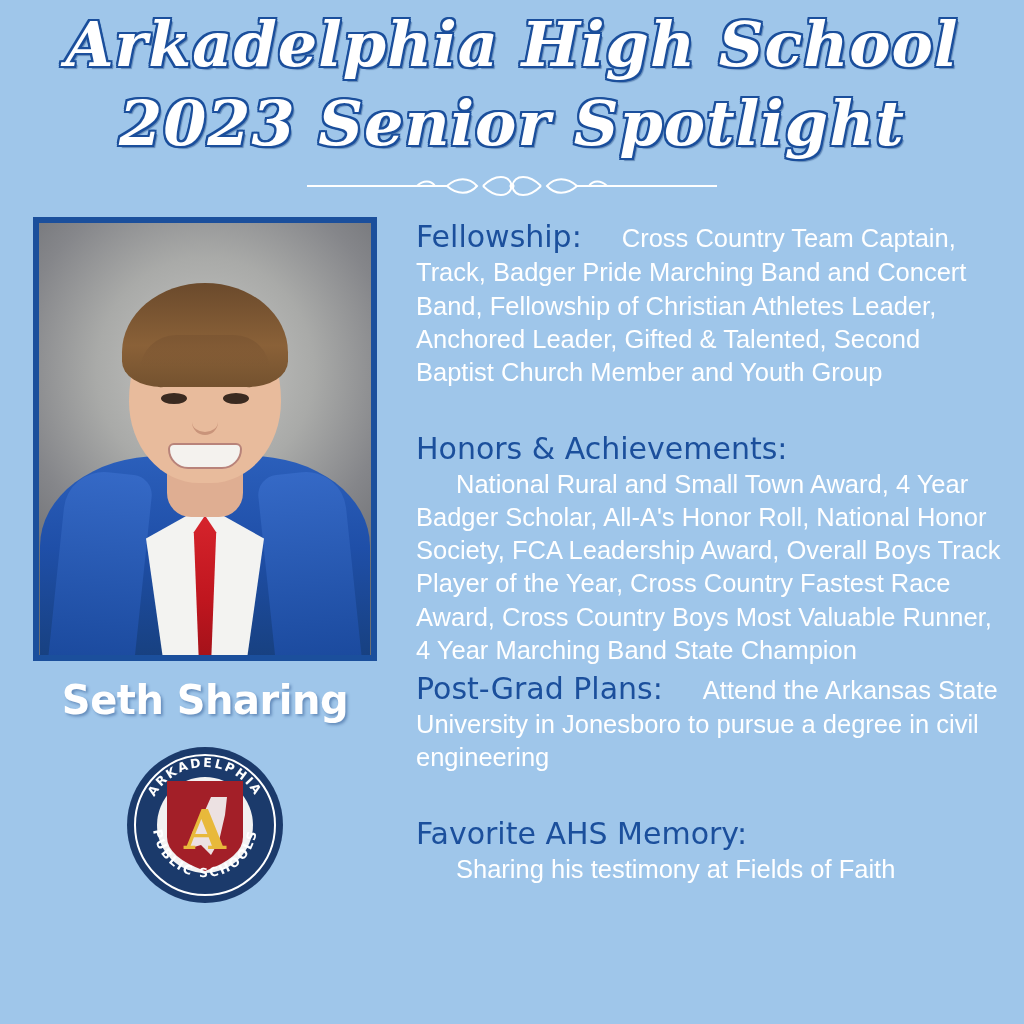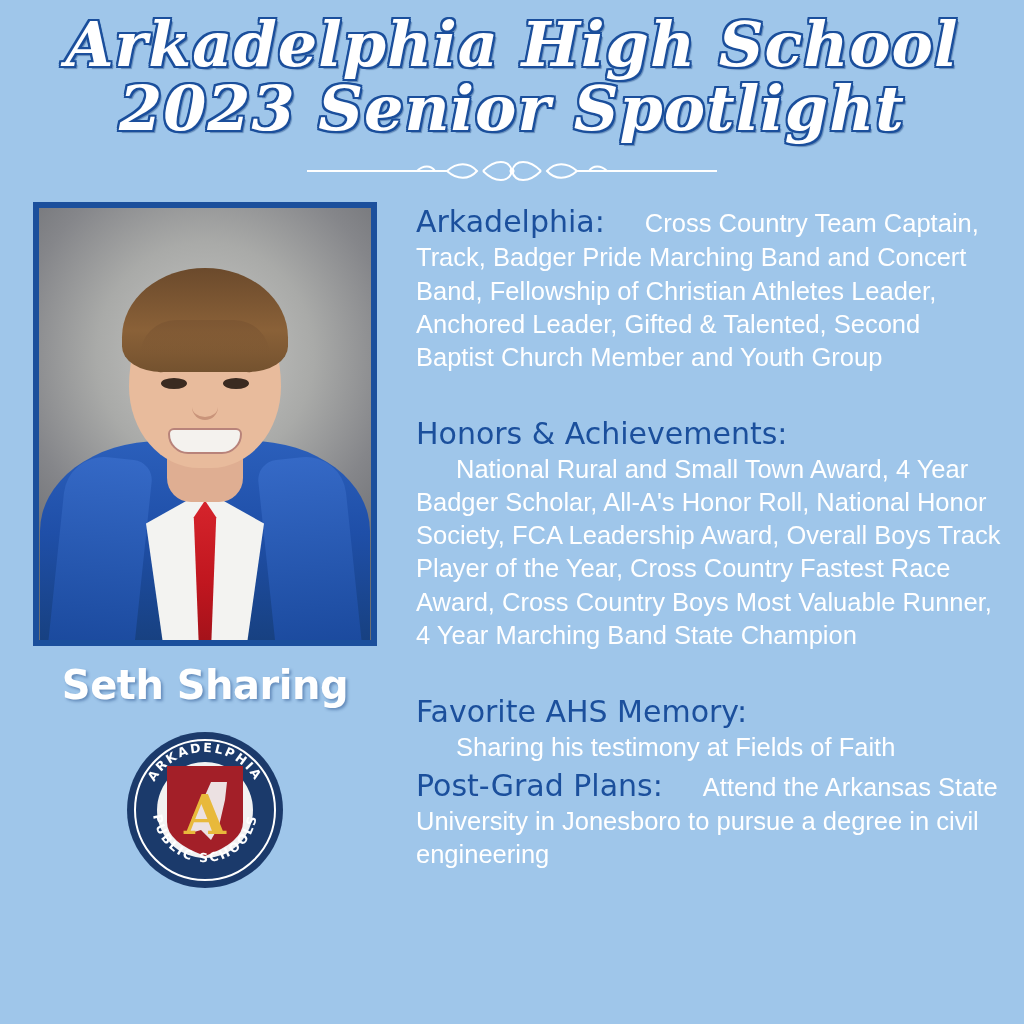--- a/index.html
+++ b/index.html
@@ -25,21 +25,21 @@
     font-weight: bold;
     color: #ffffff;
     letter-spacing: 1px;
     line-height: 1.02;
     text-shadow:
       2px 0 0 #1b4f9c, -2px 0 0 #1b4f9c, 0 2px 0 #1b4f9c, 0 -2px 0 #1b4f9c,
       2px 2px 0 #1b4f9c, -2px 2px 0 #1b4f9c, 2px -2px 0 #1b4f9c, -2px -2px 0 #1b4f9c,
       3px 3px 1px rgba(20,60,120,.45);
   }
   .header-line.l1 { font-size: 62px; }
-  .header-line.l2 { font-size: 62px; margin-top: 1px; }
+  .header-line.l2 { font-size: 62px; margin-top: 16px; }
 
   
   .divider {
     width: 430px;
     margin: 18px auto 0 auto;
     height: 26px;
     position: relative;
   }
   .divider svg { display: block; width: 100%; height: 100%; }
 
@@ -266,29 +266,29 @@
         <text font-family="DejaVu Sans, sans-serif" font-size="12.5" font-weight="bold" fill="#ffffff" letter-spacing="2.2">
           <textPath href="#arcBottom" startOffset="50%" text-anchor="middle">PUBLIC SCHOOLS</textPath>
         </text>
       </svg>
     </div>
   </div>
 
   <div class="right-col">
 
     <div class="block">
-      <span class="label">Arkadelphia:</span><span class="body-text">Cross Country Team Captain, Track, Badger Pride Marching Band and Concert Band, Fellowship of Christian Athletes Leader, Anchored Leader, Gifted &amp; Talented, Second Baptist Church Member and Youth Group</span>
+      <span class="label">Fellowship:</span><span class="body-text">Cross Country Team Captain, Track, Badger Pride Marching Band and Concert Band, Fellowship of Christian Athletes Leader, Anchored Leader, Gifted &amp; Talented, Second Baptist Church Member and Youth Group</span>
     </div>
 
     <div class="block">
       <span class="label label-own-line">Honors &amp; Achievements:</span><span class="body-text">National Rural and Small Town Award, 4 Year Badger Scholar, All-A's Honor Roll, National Honor Society, FCA Leadership Award, Overall Boys Track Player of the Year, Cross Country Fastest Race Award, Cross Country Boys Most Valuable Runner, 4 Year Marching Band State Champion</span>
     </div>
 
     <div class="block">
+      <span class="label">Post-Grad Plans:</span><span class="body-text">Attend the Arkansas State University in Jonesboro to pursue a degree in civil engineering</span>
+    </div>
+
+    <div class="block">
       <span class="label label-own-line">Favorite AHS Memory:</span><span class="body-text">Sharing his testimony at Fields of Faith</span>
-    </div>
-
-    <div class="block">
-      <span class="label">Post-Grad Plans:</span><span class="body-text">Attend the Arkansas State University in Jonesboro to pursue a degree in civil engineering</span>
     </div>
 
   </div>
 </div>
 
 </body></html>

